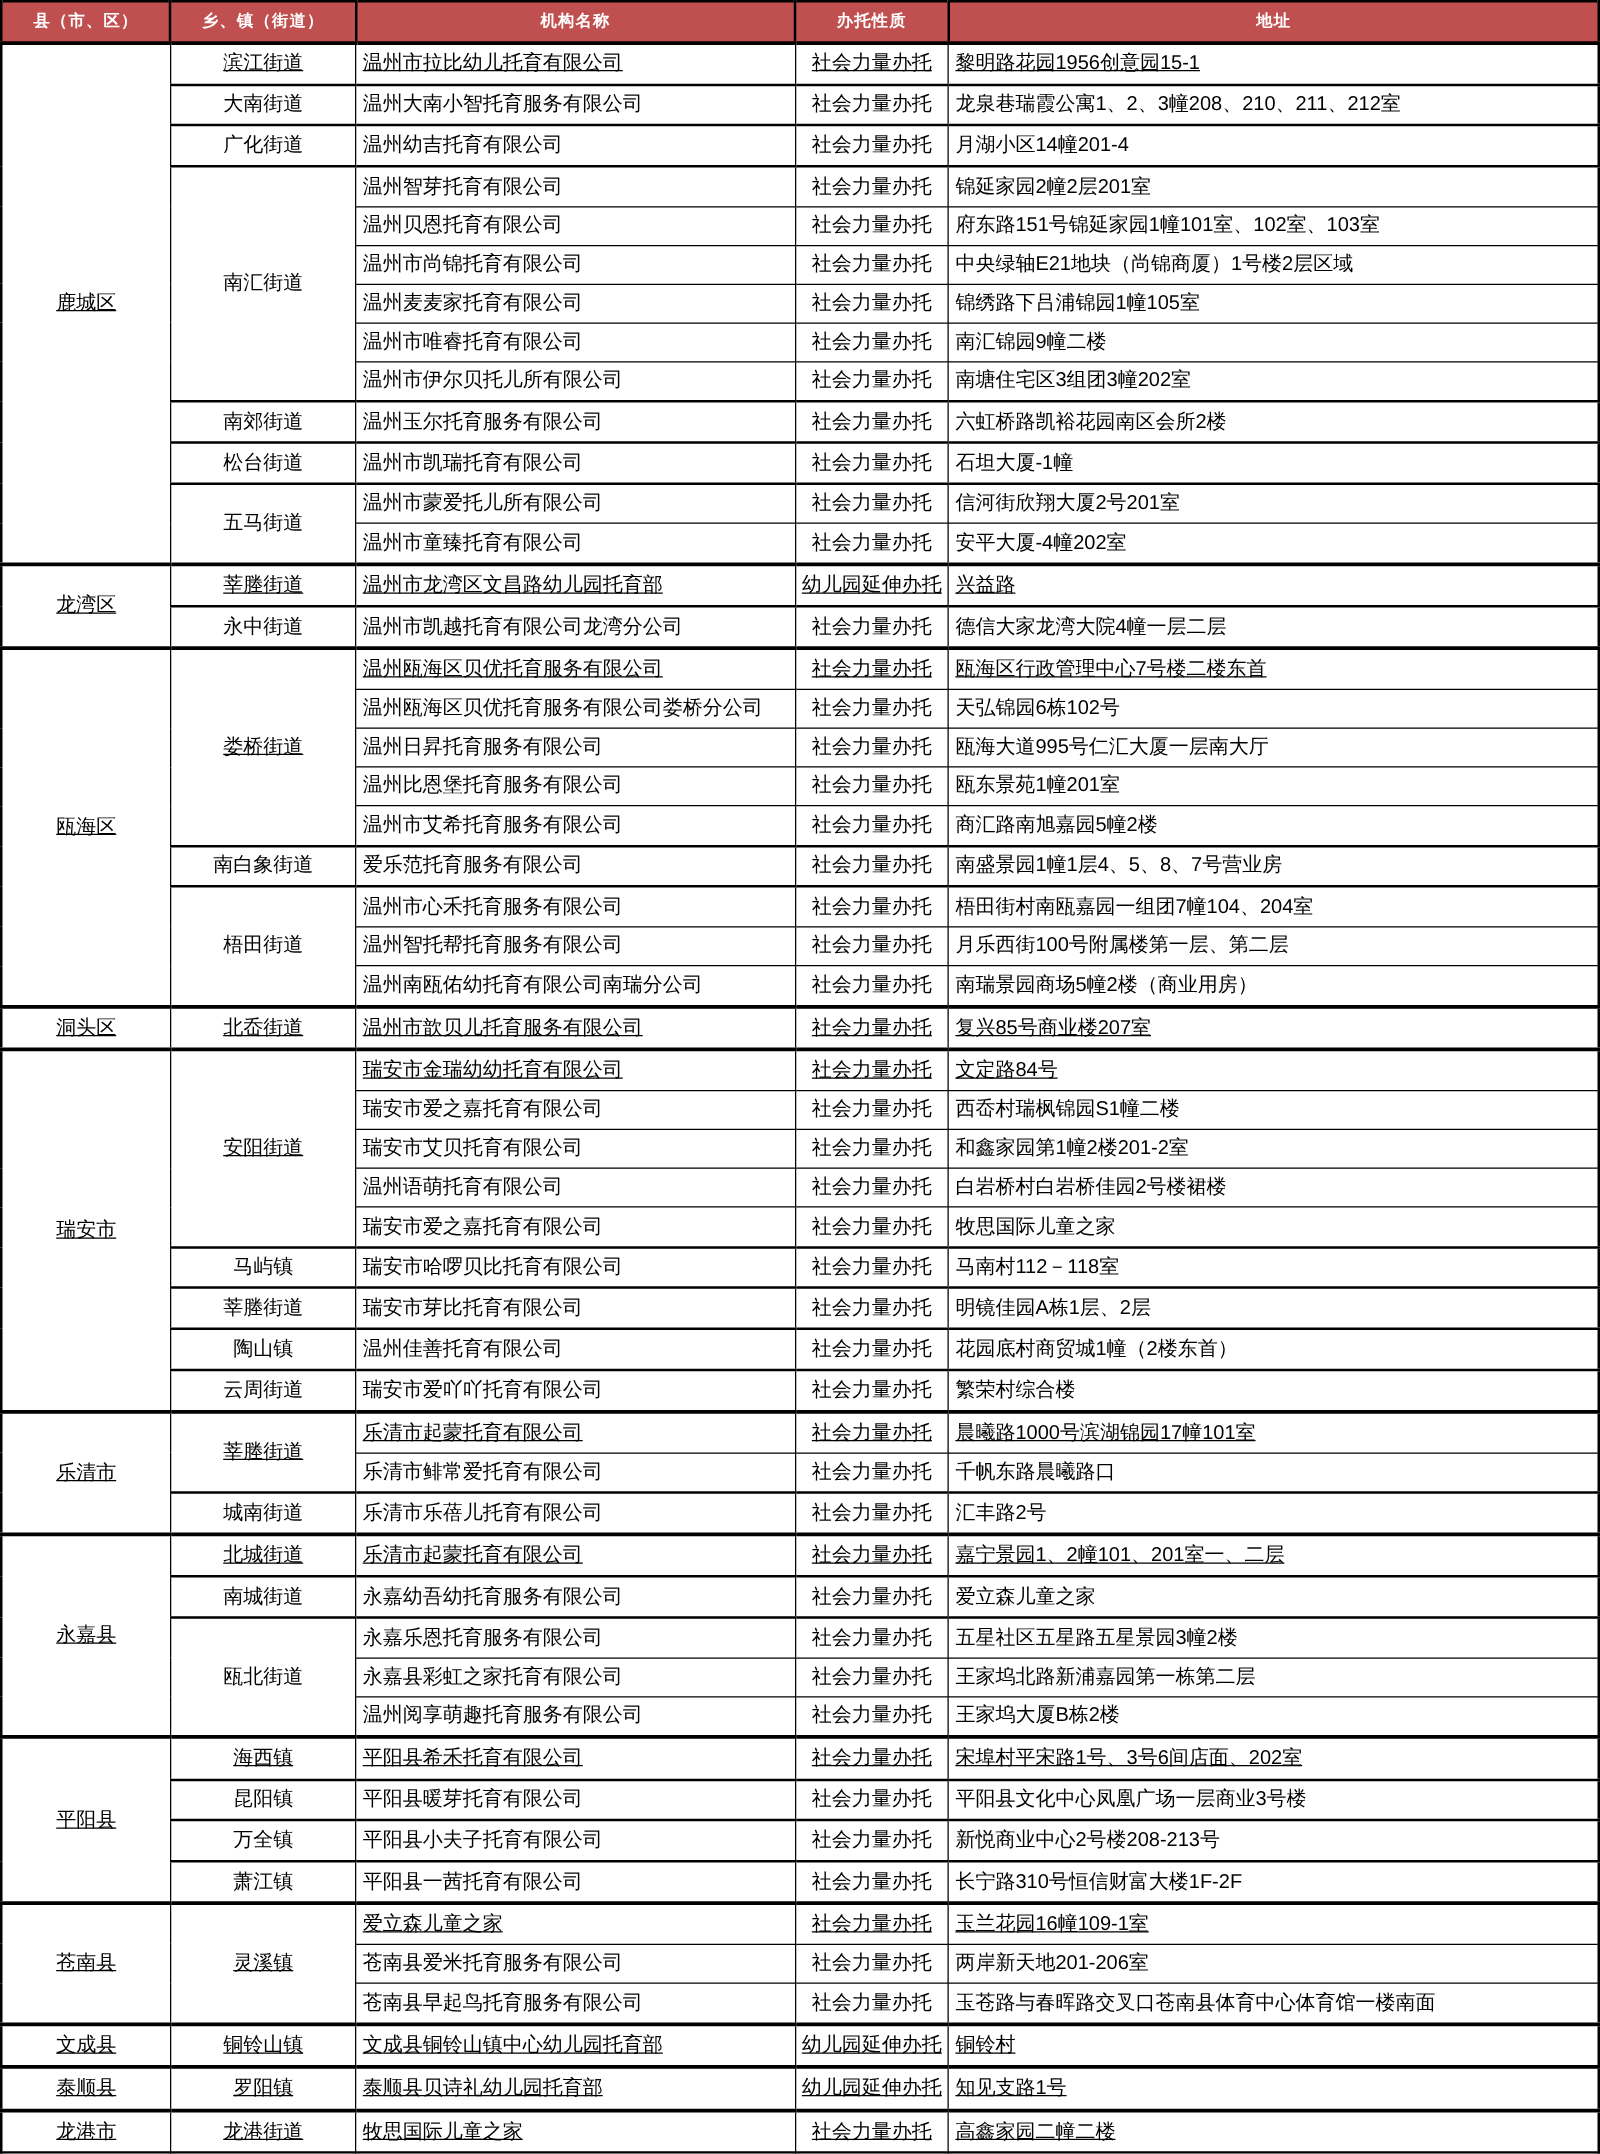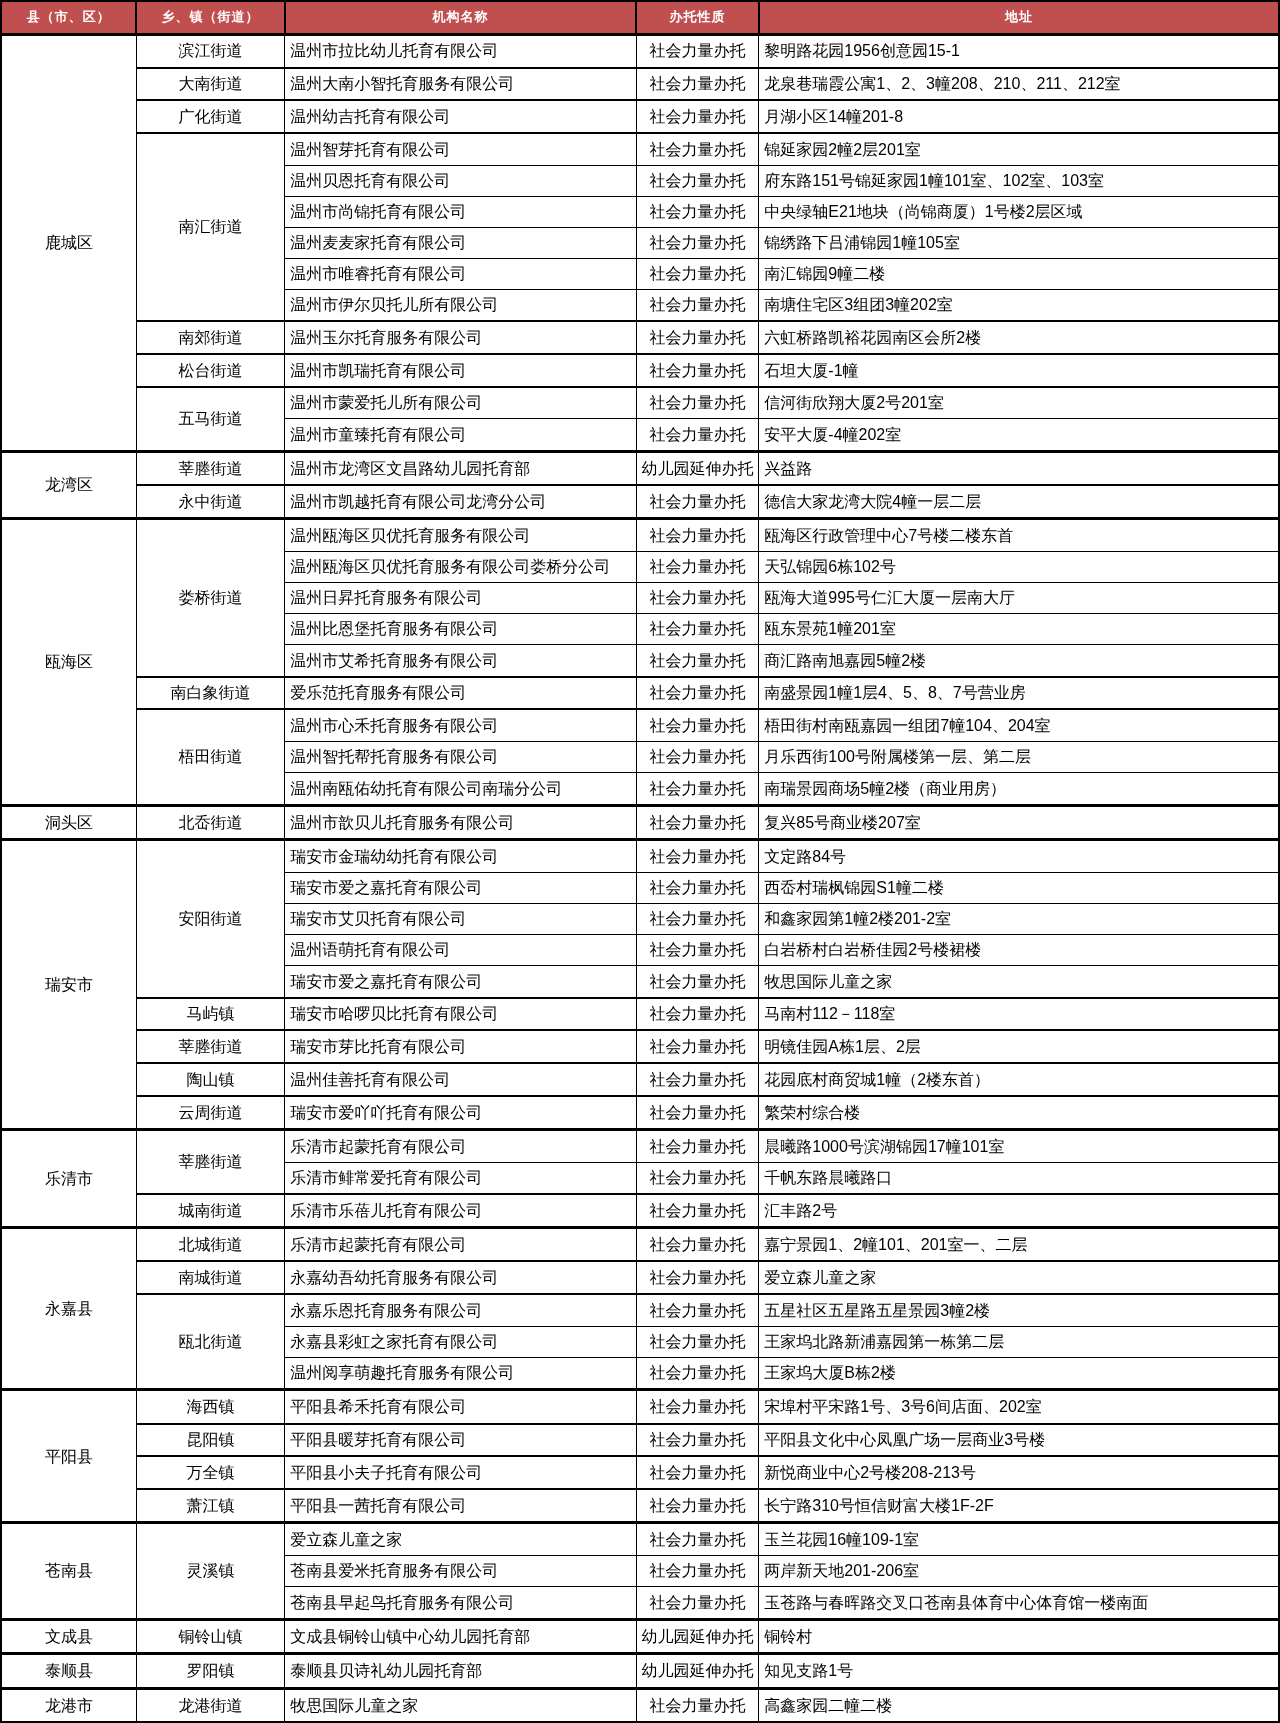--- a/index.html
+++ b/index.html
@@ -44,21 +44,21 @@
     line-height:1.1;
     padding:0 5px;
     overflow:hidden;
     white-space:nowrap;
     vertical-align:middle;
     background:#fff;
   }
   td.center{text-align:center;padding:0 1px;}
   td.left{text-align:left;}
   tr.street-start td{border-top:2px solid var(--border-color);}
-  tr.group-start td{border-top:3px solid var(--border-color);}
+  tr.group-start td{border-top:3px solid var(--border-color);text-decoration:underline;}
   thead tr th{border-bottom:3px solid var(--border-color);}
 </style>
 </head>
 <body>
 
 <table>
   <colgroup>
     <col class="c1">
       <col class="c2">
       <col class="c3">
@@ -85,21 +85,21 @@
       <tr class="street-start">
         <td class="center" rowspan="1">大南街道</td>
         <td class="left">温州大南小智托育服务有限公司</td>
         <td class="center">社会力量办托</td>
         <td class="left">龙泉巷瑞霞公寓1、2、3幢208、210、211、212室</td>
       </tr>
       <tr class="street-start">
         <td class="center" rowspan="1">广化街道</td>
         <td class="left">温州幼吉托育有限公司</td>
         <td class="center">社会力量办托</td>
-        <td class="left">月湖小区14幢201-8</td>
+        <td class="left">月湖小区14幢201-4</td>
       </tr>
       <tr class="street-start">
         <td class="center" rowspan="6">南汇街道</td>
         <td class="left">温州智芽托育有限公司</td>
         <td class="center">社会力量办托</td>
         <td class="left">锦延家园2幢2层201室</td>
       </tr>
       <tr>
         <td class="left">温州贝恩托育有限公司</td>
         <td class="center">社会力量办托</td>

